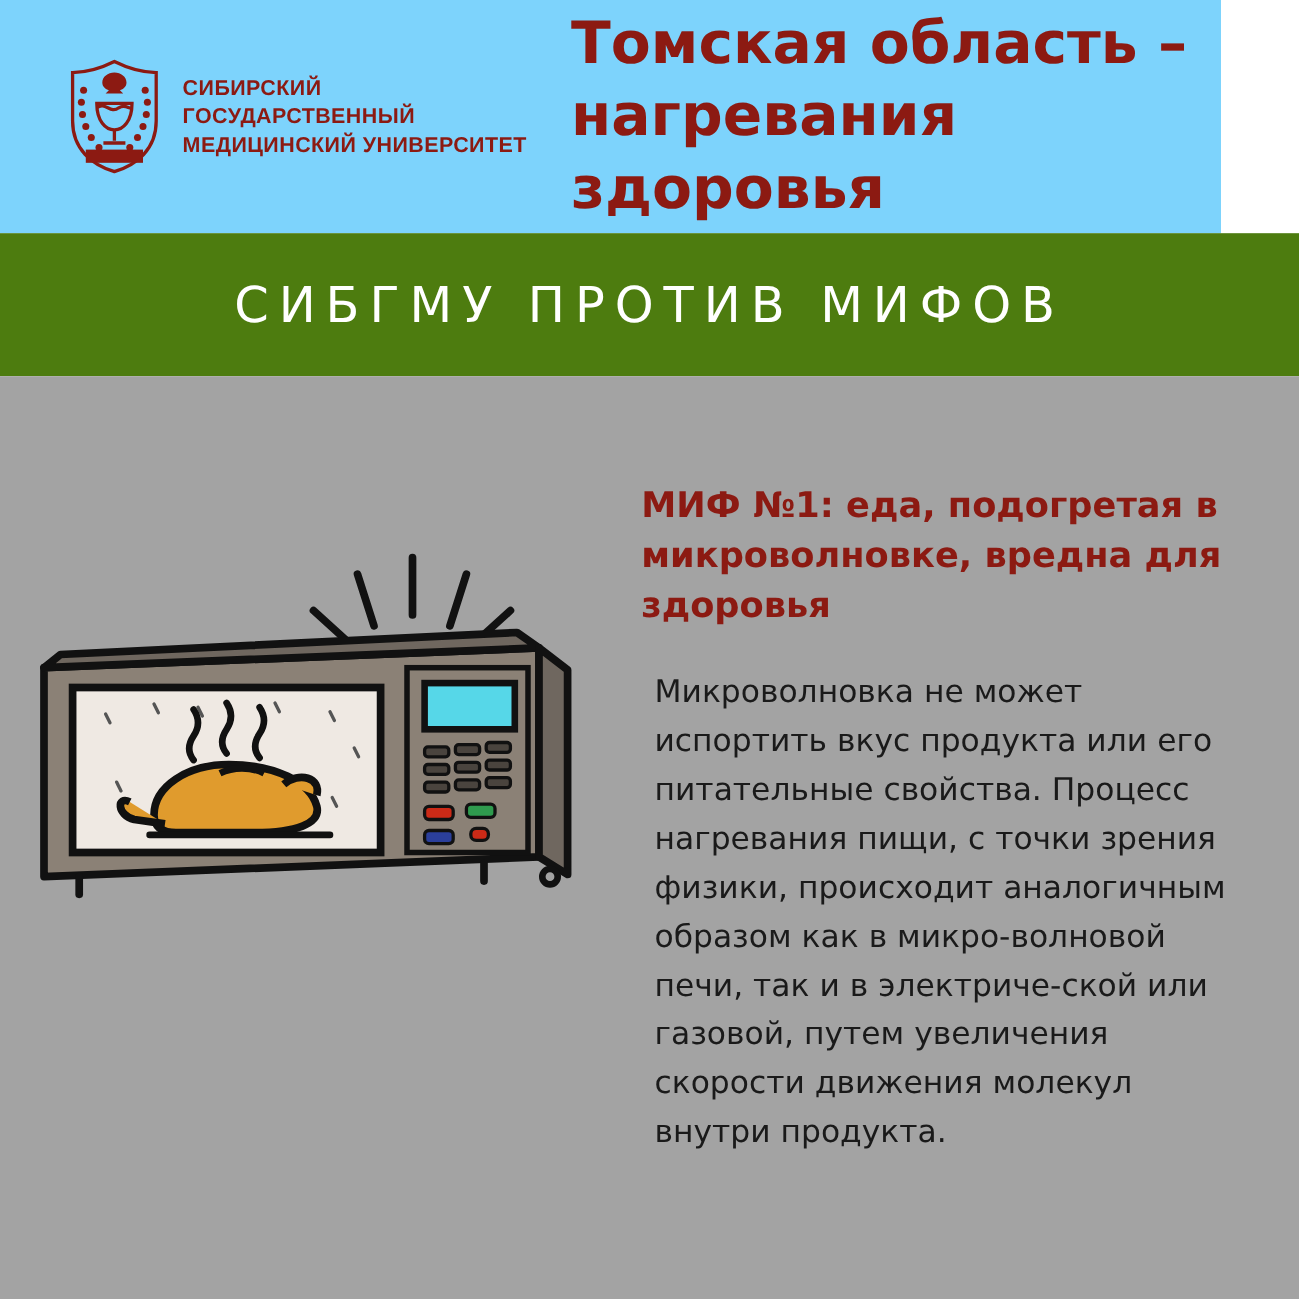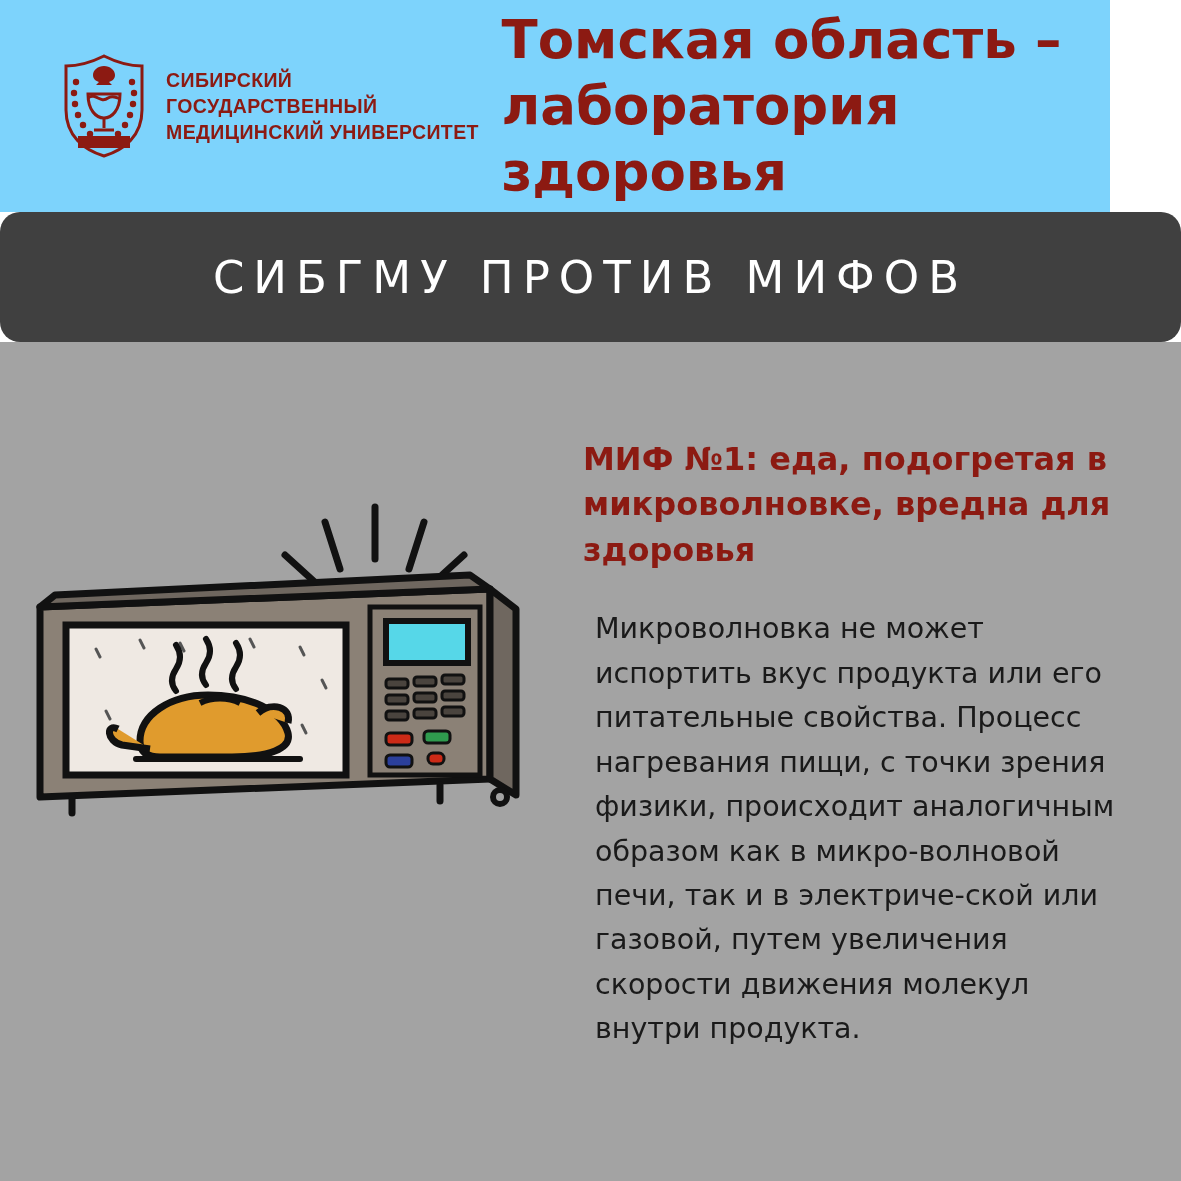--- a/index.html
+++ b/index.html
@@ -59,25 +59,24 @@
     max-width: 620px;
   }
 
   
   .band {
     position: absolute;
     left: 0;
     top: 212px;
     width: 1181px;
     height: 130px;
-    background: #404040;
+    background: #4d7c0f;
     display: flex;
     align-items: center;
     justify-content: center;
-    border-radius: 20px;
   }
   .band-title {
     color: #ffffff;
     font-size: 45px;
     letter-spacing: 9px;
     font-weight: 400;
     font-family: "DejaVu Sans", sans-serif;
     text-align: center;
   }
 
@@ -159,21 +158,21 @@
       </svg>
     </div>
     <div class="logo-text">
       <div>СИБИРСКИЙ ГОСУДАРСТВЕННЫЙ</div>
       <div>МЕДИЦИНСКИЙ УНИВЕРСИТЕТ</div>
     </div>
   </div>
 
   <div class="header-title">
     <div>Томская область –</div>
-    <div>лаборатория здоровья</div>
+    <div>нагревания здоровья</div>
   </div>
 </div>
 
 <div class="band">
   <div class="band-title">СИБГМУ ПРОТИВ МИФОВ</div>
 </div>
 
 <div class="content">
 
   <div class="illustration">

